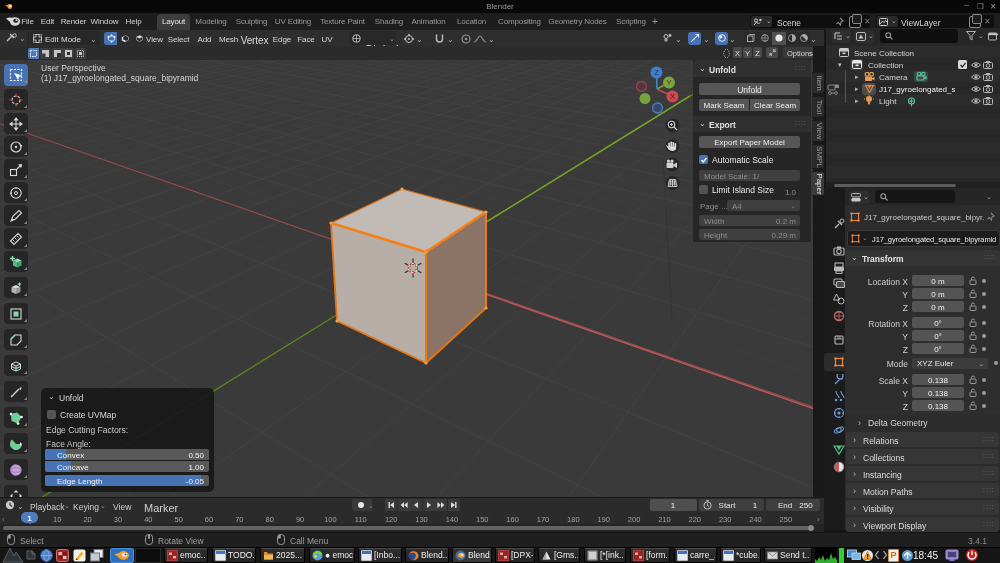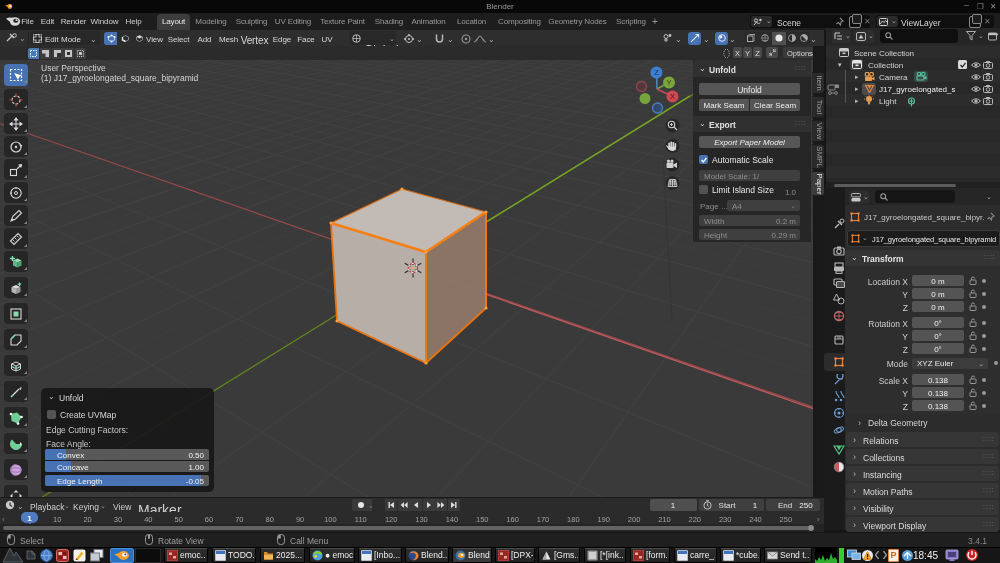--- a/index.html
+++ b/index.html
@@ -516,21 +516,21 @@
 <div class="t" style="left:749.5px;top:85px;font-size:8.5px;color:#eee;transform:translateX(-50%);">Unfold</div>
 <div class="abs" style="left:699px;top:99px;width:50px;height:11.5px;background:#565656;border-radius:2px 0 0 2px;"></div>
 <div class="t" style="left:724px;top:101px;font-size:8px;color:#eee;transform:translateX(-50%);">Mark Seam</div>
 <div class="abs" style="left:750px;top:99px;width:50px;height:11.5px;background:#565656;border-radius:0 2px 2px 0;"></div>
 <div class="t" style="left:775px;top:101px;font-size:8px;color:#eee;transform:translateX(-50%);">Clear Seam</div>
 <div class="abs" style="left:693px;top:116px;width:118px;height:16px;background:#303030;"></div>
 <div class="t" style="left:699px;top:119px;font-size:8px;color:#ccc;">⌄</div>
 <div class="t" style="left:709px;top:119.5px;font-size:8.5px;color:#e0e0e0;font-weight:bold;">Export</div>
 <div class="t" style="left:795px;top:119px;font-size:7px;color:#777;letter-spacing:1px;">::::</div>
 <div class="abs" style="left:699px;top:136px;width:101px;height:11.5px;background:#565656;border-radius:2px;"></div>
-<div class="t" style="left:749.5px;top:138px;font-size:8px;color:#eee;transform:translateX(-50%);font-style:italic;">Export Paper Model</div>
+<div class="t" style="left:749.5px;top:138px;font-size:8px;color:#eee;transform:translateX(-50%);">Export Paper Model</div>
 <div class="abs" style="left:699px;top:155px;width:9px;height:9px;background:#4772b3;border-radius:2px;"></div>
 <svg class="abs" style="left:700.5px;top:156.5px" width="6" height="6" viewBox="0 0 6 6">
     <path d="M0.5 3 L2.3 5 L5.5 0.8" stroke="#fff" stroke-width="1.3" fill="none"></path>
   </svg>
 <div class="t" style="left:712px;top:155px;font-size:8.5px;color:#e8e8e8;">Automatic Scale</div>
 <div class="abs" style="left:699px;top:170px;width:101px;height:11px;background:#3f3f3f;border-radius:2px;"></div>
 <div class="t" style="left:704px;top:172px;font-size:8px;color:#8f8f8f;">Model Scale:  1/</div>
 <div class="t" style="left:796px;top:188px;font-size:8px;color:#8f8f8f;transform:translateX(-100%);">1.0</div>
 <div class="abs" style="left:699px;top:185px;width:9px;height:9px;background:#545454;border-radius:2px;"></div>
 <div class="t" style="left:712px;top:185px;font-size:8.5px;color:#e8e8e8;">Limit Island Size</div>
@@ -914,21 +914,21 @@
   </svg>
 <div class="abs" style="left:0px;top:497px;width:824px;height:15px;background:#2b2b2b;border-top:1px solid #1a1a1a;"></div>
 <svg class="abs" style="left:5px;top:500px" width="10" height="10" viewBox="0 0 10 10">
     <circle cx="5" cy="5" r="4.2" fill="#c8c8c8"></circle>
     <path d="M5 2.5 L5 5 L7 6.5" stroke="#2b2b2b" stroke-width="1.1" fill="none"></path>
   </svg>
 <div class="t" style="left:17px;top:501.5px;font-size:8px;color:#aaa;">⌄</div>
 <div class="t" style="left:30px;top:501.5px;font-size:8.5px;color:#d0d0d0;">Playback</div>
 <div class="t" style="left:73px;top:501.5px;font-size:8.5px;color:#d0d0d0;">Keying</div>
 <div class="t" style="left:113px;top:501.5px;font-size:8.5px;color:#d0d0d0;">View</div>
-<div class="t" style="left:138px;top:501.5px;font-size:14px;color:#d0d0d0;">Marker</div>
+<div class="t" style="left:144px;top:501.5px;font-size:11px;color:#d0d0d0;">Marker</div>
 <div class="t" style="left:64px;top:502px;font-size:7px;color:#999;">⌄</div>
 <div class="t" style="left:100px;top:502px;font-size:7px;color:#999;">⌄</div>
 <div class="abs" style="left:352px;top:498.5px;width:20px;height:12px;background:#3a3a3a;border-radius:2px 0 0 2px;"></div>
 <div class="abs" style="left:358px;top:502px;width:6px;height:6px;background:#e8e8e8;border-radius:50%;"></div>
 <div class="t" style="left:368px;top:502px;font-size:7px;color:#888;">⌄</div>
 <div class="abs" style="left:385px;top:498.5px;width:12px;height:12px;background:#3a3a3a;"></div>
 <svg class="abs" style="left:387px;top:500.5px" width="8" height="8" viewBox="0 0 8 8">
     <path d="M7 1 L3 4 L7 7 Z" fill="#ddd"></path>
     <rect x="1.5" y="1" width="1.4" height="6" fill="#ddd"></rect>
   </svg>

